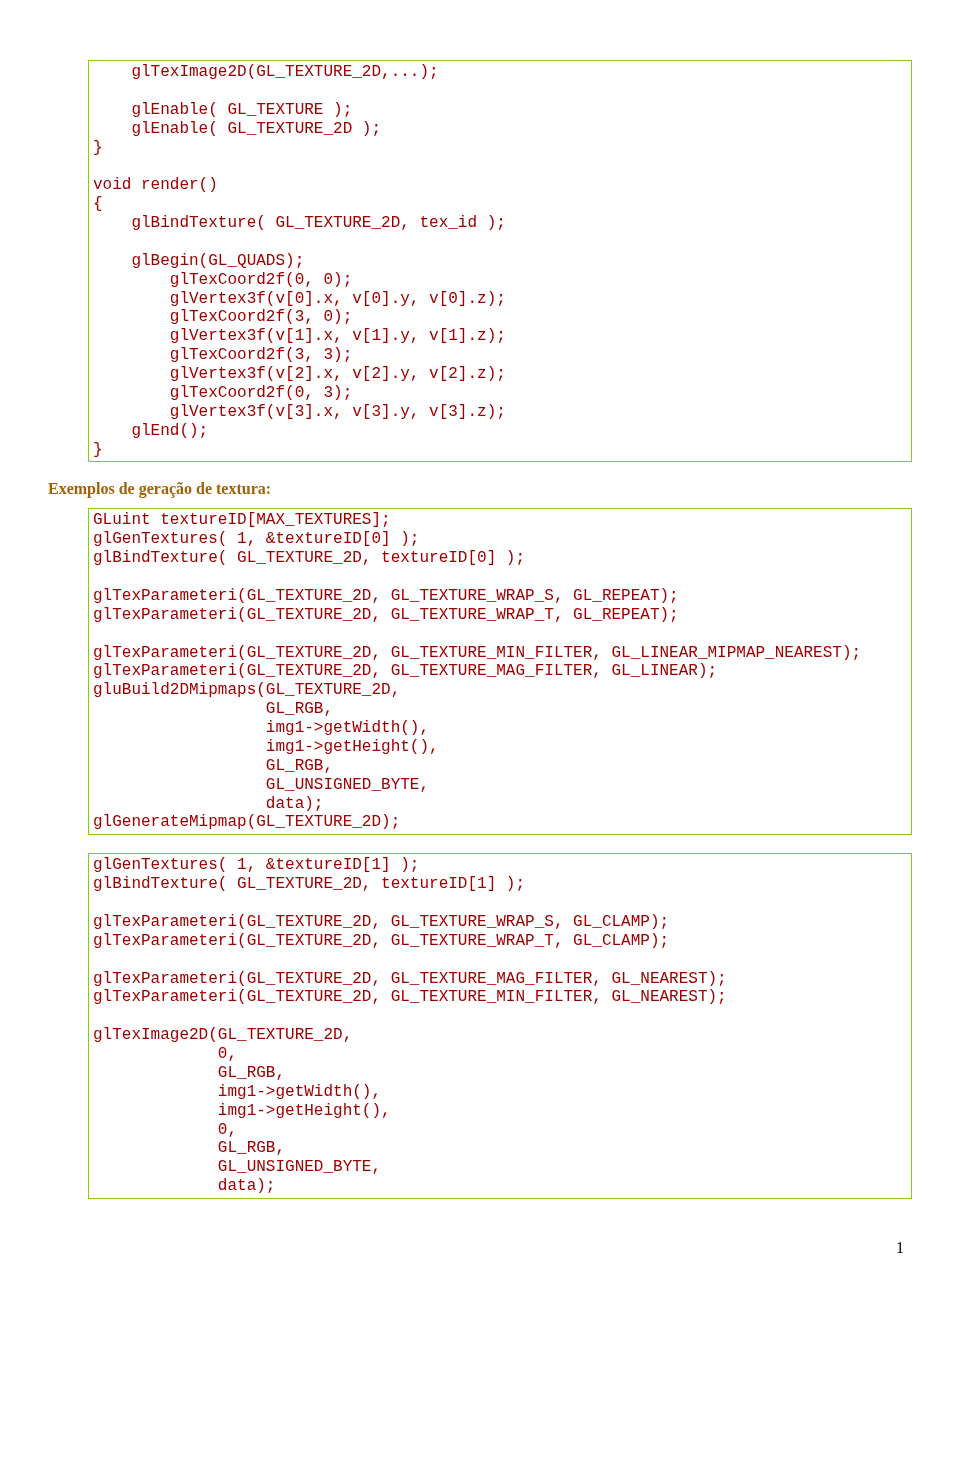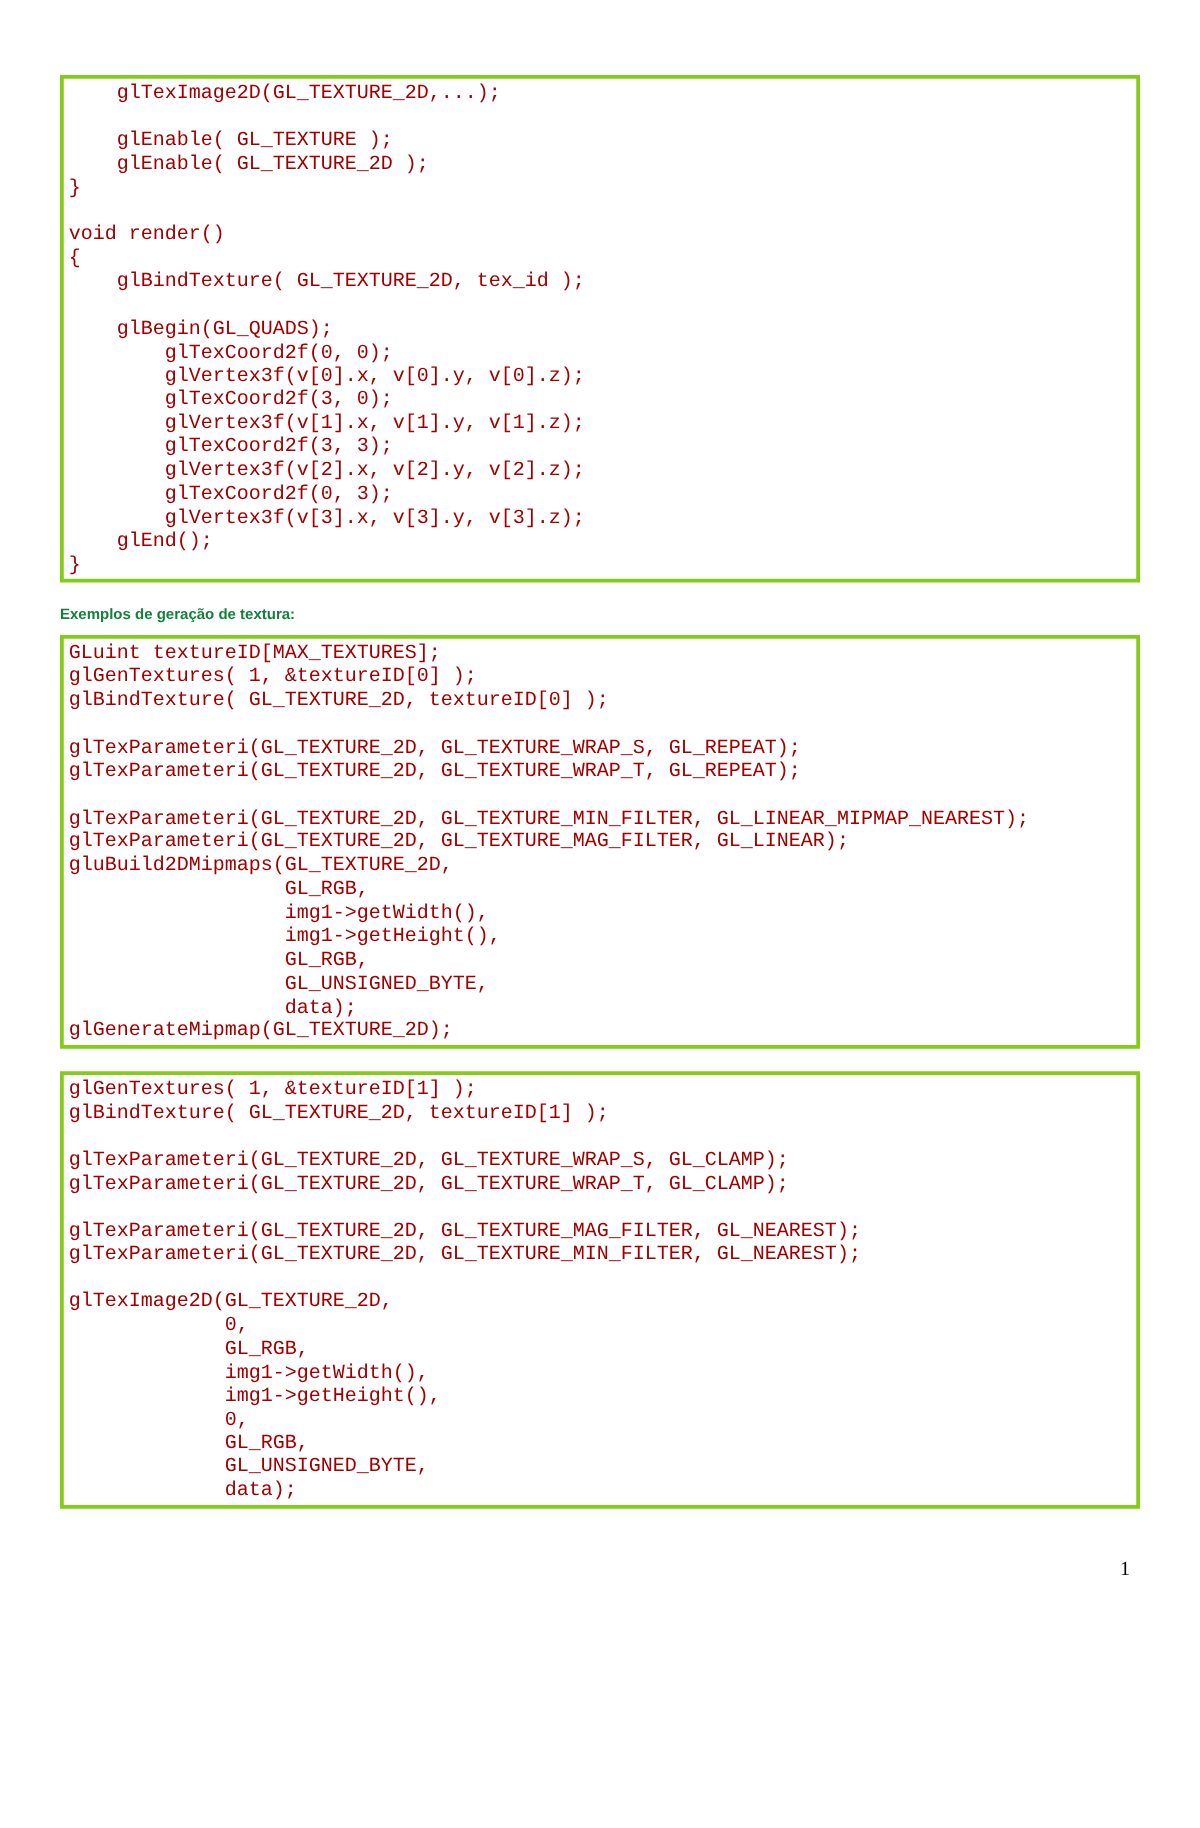--- a/index.html
+++ b/index.html
@@ -6,35 +6,36 @@
     font-family: "Times New Roman", Times, serif;
     font-size: 16px;
     margin: 0;
     padding: 60px 48px 40px 48px;
     background: #fff;
     color: #000;
     width: 960px;
     box-sizing: border-box;
   }
   .code-box {
-    border: 3px solid #84cc16;
+    border: 1px solid #84cc16;
     padding: 2px 4px;
     margin-bottom: 18px;
     font-family: "Courier New", Courier, monospace;
     font-size: 16px;
     line-height: 1.18;
     white-space: pre;
     color: #a00000;
     overflow: hidden;
+    margin-left: 40px;
   }
   .section-title {
-    font-family: Liberation Sans, sans-serif;
+    font-family: Liberation Serif, serif;
     font-weight: bold;
-    font-size: 12px;
-    color: #15803d;
+    font-size: 16px;
+    color: #a16207;
     margin: 8px 0 10px 0;
   }
   .page-num {
     text-align: right;
     font-family: "Times New Roman", Times, serif;
     font-size: 16px;
     margin-top: 40px;
     padding-right: 8px;
   }
 </style>

